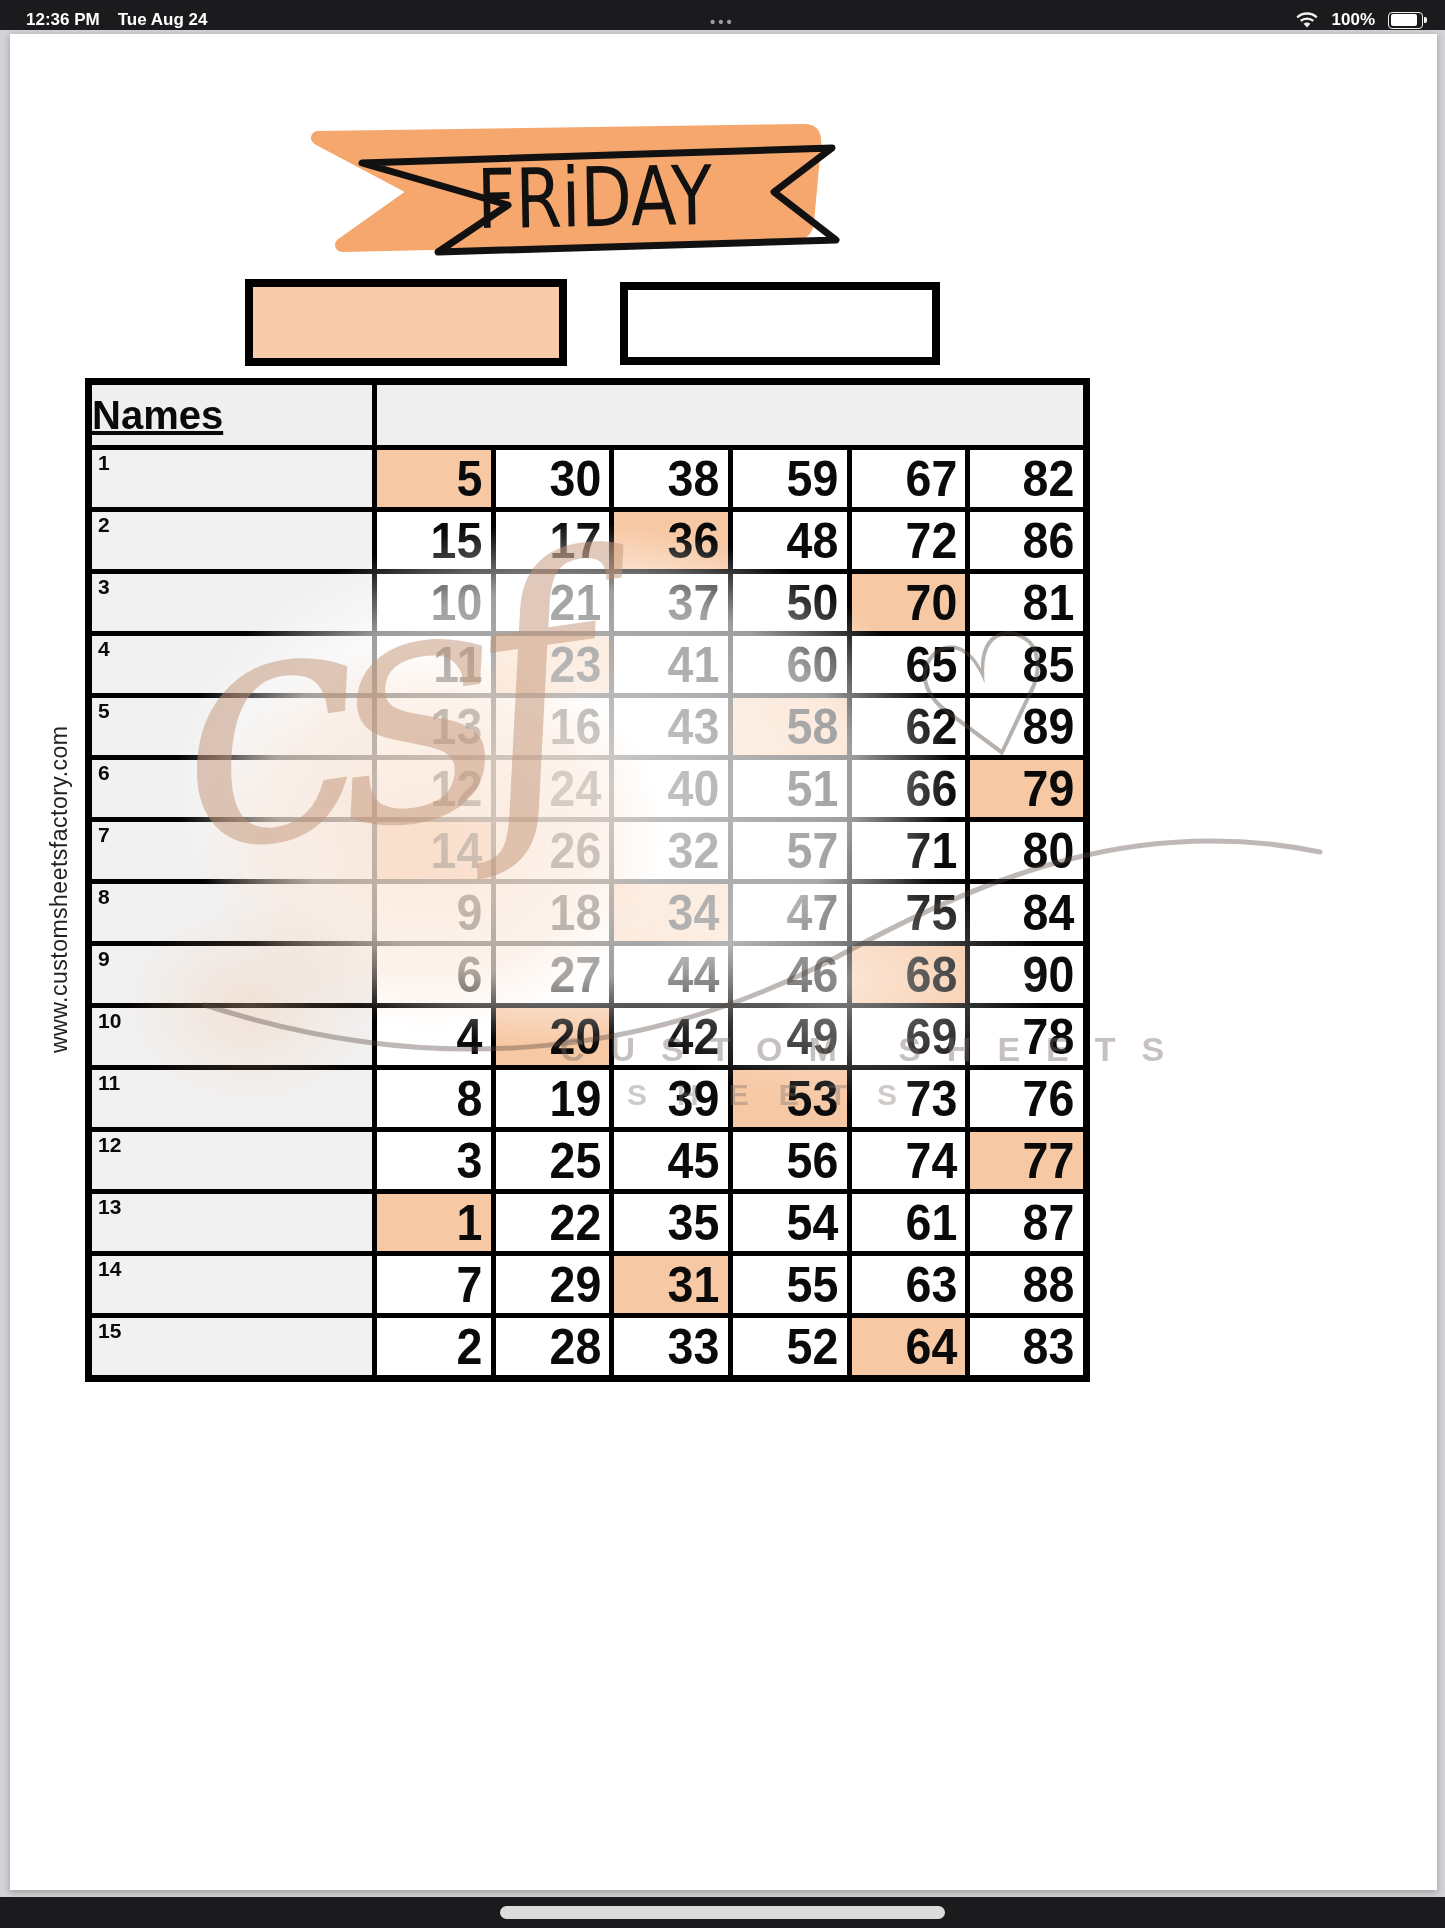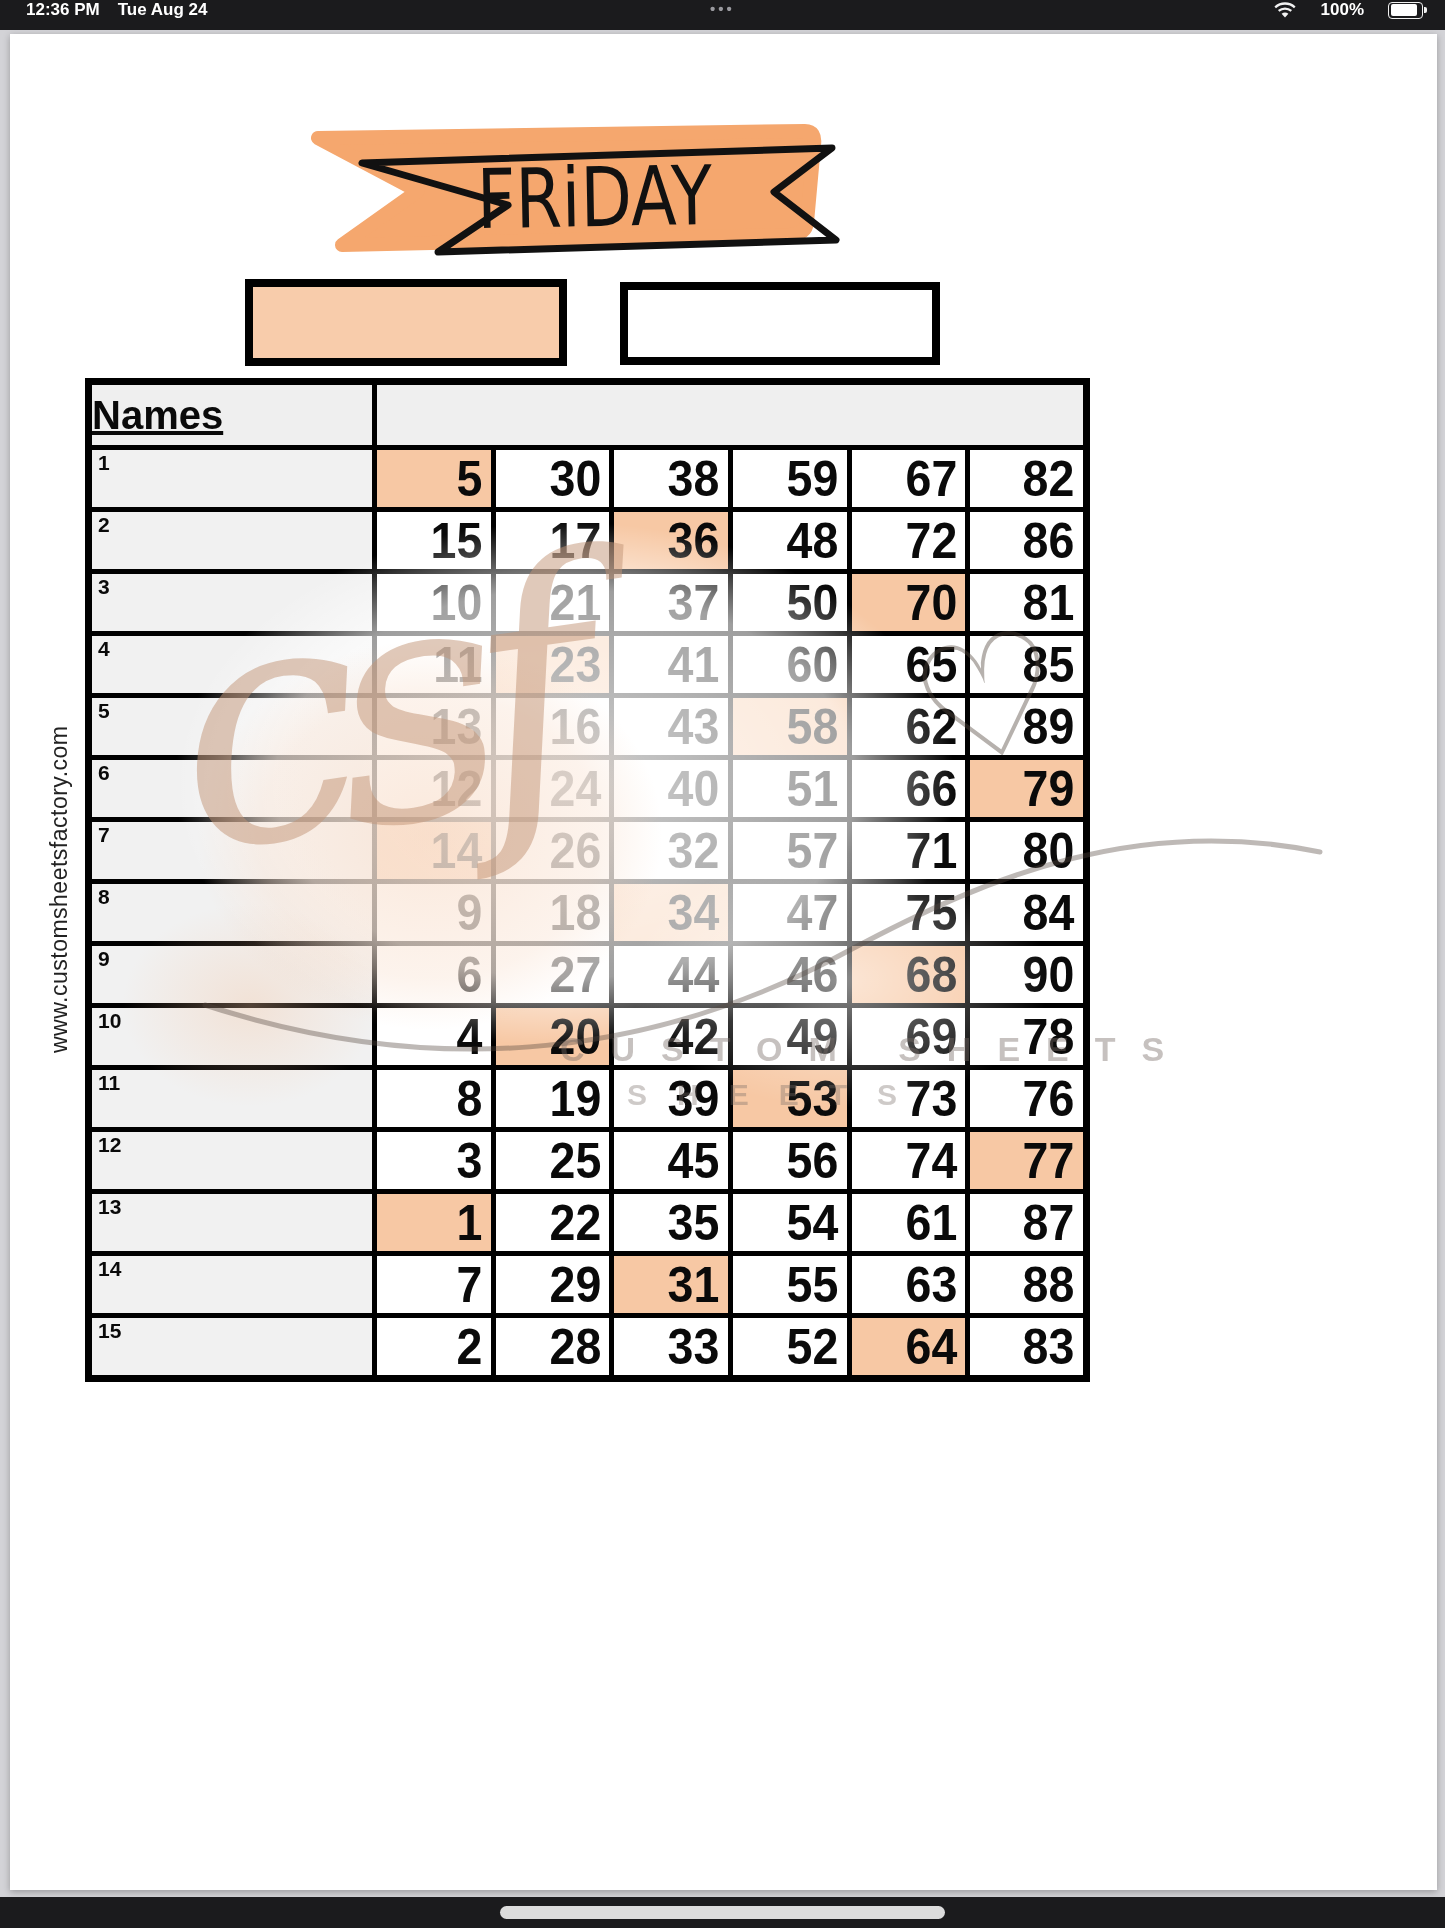--- a/index.html
+++ b/index.html
@@ -1,24 +1,24 @@
 <!DOCTYPE html>
 <html style="--hl: #f7c8a4; --box: #f8ccab;"><head>
 <meta charset="utf-8">
 <style>
   html,body{margin:0;padding:0;background:#c9c9cd;}
   .screen{position:relative;width:1445px;height:1928px;overflow:hidden;
     font-family:"Liberation Sans",sans-serif;background:#d3d3d7;}
   
   .status-bar{position:absolute;left:0;top:0;width:1445px;height:30px;background:#1b1b1d;
-    color:#fff;display:flex;align-items:flex-start;justify-content:space-between;z-index:50;}
+    color:#fff;display:flex;align-items:flex-end;justify-content:space-between;z-index:50;}
   .status-left{display:flex;gap:18px;margin-left:26px;font-size:17px;font-weight:bold;}
   .status-center{position:absolute;left:0;right:0;text-align:center;color:#9a9a9f;
     font-size:15px;letter-spacing:3px;font-weight:bold;}
-  .status-right{display:flex;align-items:center;gap:24px;margin-right:22px;font-size:17px;font-weight:bold;z-index:2;}
+  .status-right{display:flex;align-items:center;gap:13px;margin-right:22px;font-size:17px;font-weight:bold;z-index:2;}
   .battery{position:relative;width:33px;height:15px;border:1.5px solid #f2f2f2;border-radius:4px;}
   .battery .fill{position:absolute;left:1.5px;top:1.5px;bottom:1.5px;width:26px;background:#fff;border-radius:2px;}
   .battery .nub{position:absolute;right:-4.5px;top:4px;width:2.5px;height:6px;background:#f2f2f2;border-radius:0 2px 2px 0;}
   
   .page{position:absolute;left:10px;top:34px;width:1427px;height:1856px;background:#fff;
     box-shadow:0 2px 7px rgba(0,0,0,.28);z-index:1;}
   
   .home-bar{position:absolute;left:0;top:1897px;width:1445px;height:31px;background:#1b1b1d;z-index:50;}
   .home-indicator{position:absolute;left:500px;top:9px;width:445px;height:13px;border-radius:7px;background:#dcdcdc;}
   

